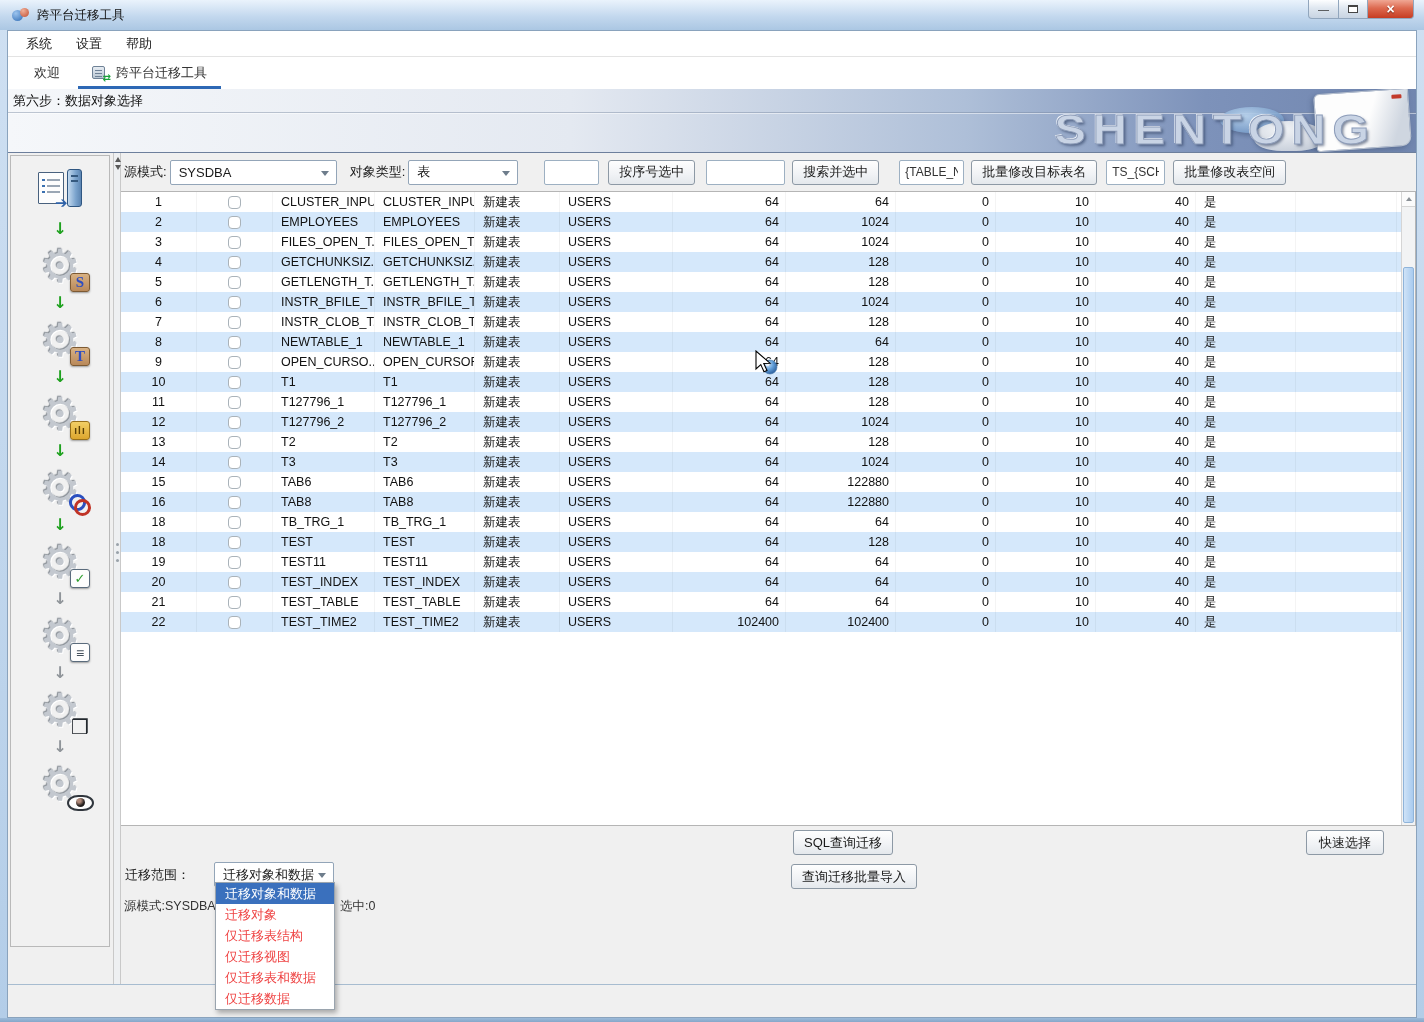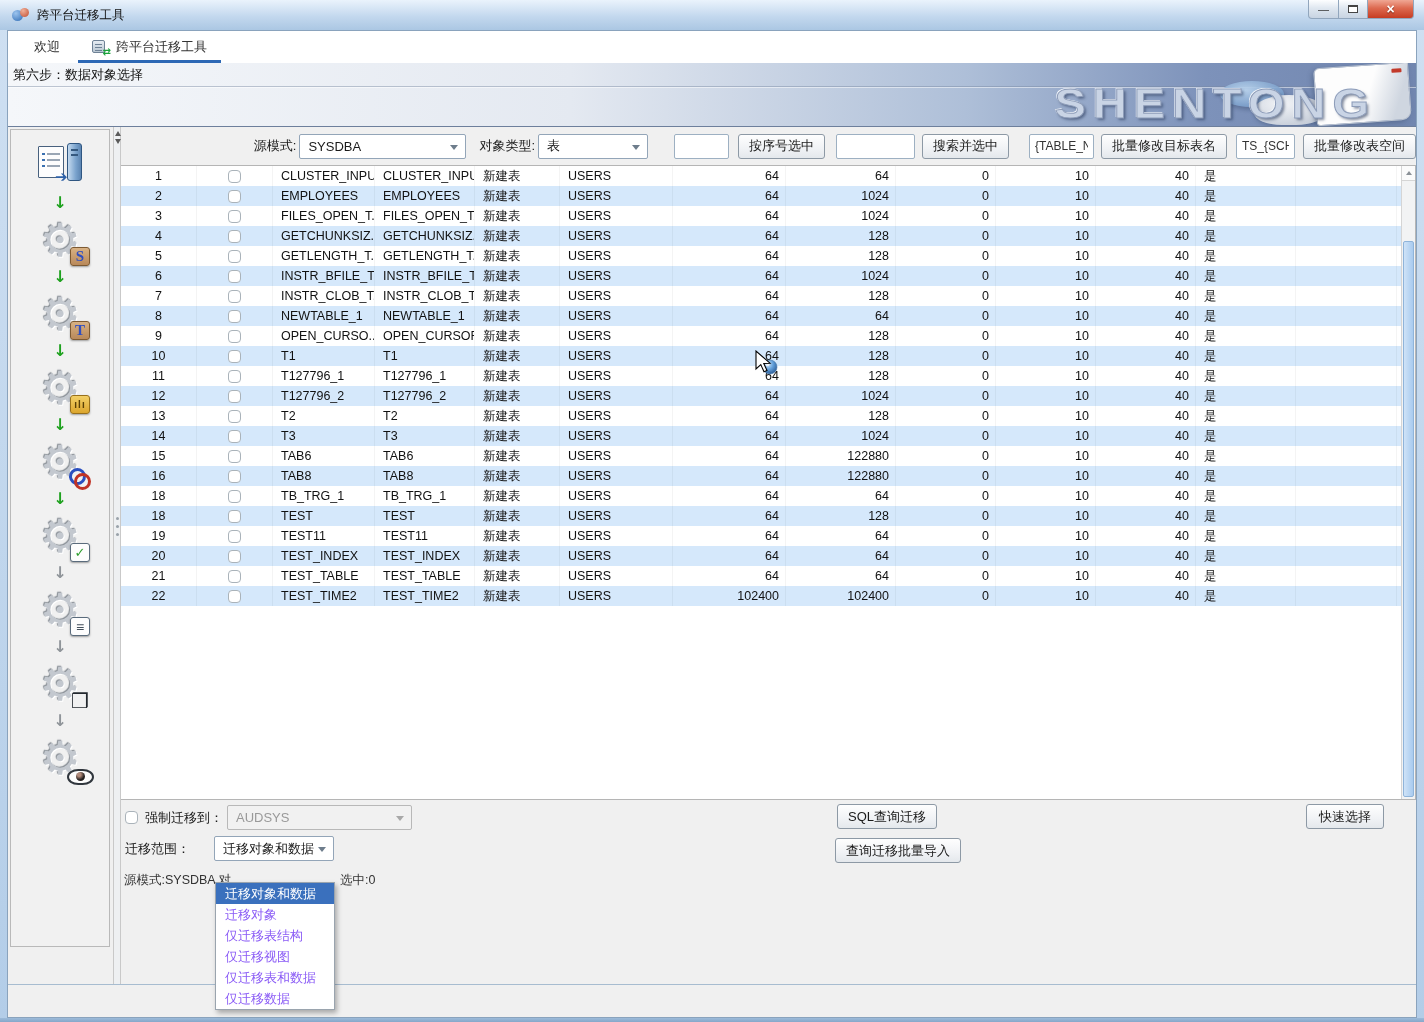--- a/index.html
+++ b/index.html
@@ -104,34 +104,34 @@
   .step-arrow.gray { color:#8f9499; }
   
   .splitter { width:8px; background:#eef0f2; border-left:1px solid #c9c9c9; border-right:1px solid #c9c9c9; position:relative; }
   .splitter .tri { position:absolute; left:0; width:0; height:0; border-style:solid; }
   .splitter .tri.up { top:4px; left:1px; border-width:0 3px 5px 3px; border-color:transparent transparent #5a5a5a transparent; }
   .splitter .tri.down { top:12px; left:1px; border-width:5px 3px 0 3px; border-color:#5a5a5a transparent transparent transparent; }
   .splitter .dots { position:absolute; top:390px; left:2px; width:3px; height:3px; border-radius:50%; background:#9aa2aa;
     box-shadow:0 8px 0 #9aa2aa, 0 16px 0 #9aa2aa; }
   
   .main { flex:1; display:flex; flex-direction:column; min-width:0; }
-  .toolbar { height:38px; display:flex; align-items:center; padding-left:3px; font-size:13px; flex:none;justify-content:flex-end; }
+  .toolbar { height:38px; display:flex; align-items:center; padding-left:3px; font-size:13px; flex:none; }
   .tlabel { margin-right:3px; white-space:nowrap; }
   .combo { position:relative; height:25px; background:#fff; border:1px solid #93a5b8; border-radius:2px;
     display:flex; align-items:center; padding:0 22px 0 8px; font-size:13px; white-space:nowrap; }
   .combo::after { content:""; position:absolute; right:7px; top:10px; width:0; height:0;
     border:4px solid transparent; border-top:5px solid #6e7d8c; }
   .combo.disabled { background:#f1f1f1; color:#999; border-color:#b8b8b8; }
   .combo.disabled::after { border-top-color:#a8a8a8; }
   .tinput { height:25px; border:1px solid #9db0c2; border-radius:2px; background:#fff; font-size:12px;
     padding:0 5px; font-family:inherit; color:#333; }
   .btn { height:25px; border:1px solid #8d99a5; border-radius:3px;
     background:linear-gradient(#fefefe,#f0f2f5 60%,#e4e8ec);
     font-size:13px; padding:0 10px; color:#1a1a1a; display:inline-flex; align-items:center; justify-content:center;
-    white-space:nowrap; font-family:inherit;margin-left:44px; }
+    white-space:nowrap; font-family:inherit; }
   
   .grid { height:635px; background:#fff; border:1px solid #b5b5b5; border-left:none; position:relative; overflow:hidden; flex:none; }
   .grid-inner { position:absolute; left:0; top:0; right:14px; bottom:0; overflow:hidden; }
   .grid-header { display:flex; height:24px; background:linear-gradient(#ffffff,#ebebeb); border-bottom:1px solid #c6c6c6; }
   .hcell { display:flex; align-items:center; justify-content:center; font-size:13px; color:#222;
     border-right:1px solid #cdcdcd; flex:none; overflow:hidden; white-space:nowrap; }
   .grid-row { display:flex; height:20px; background:#fff; }
   .grid-row.alt { background:#d5e8fb; }
   .cell { display:flex; align-items:center; font-size:12.5px; color:#111; flex:none;
     border-right:1px solid rgba(0,0,0,.045); overflow:hidden; white-space:nowrap; }
@@ -160,21 +160,21 @@
   .btnrow .btn { width:88px; }
   .helpbtn { width:23px; height:23px; border-radius:50%; border:1px solid #8d99a5;
     background:linear-gradient(#fff,#e8ebee); color:#2f5f9f; font-weight:bold; font-size:14px;
     display:flex; align-items:center; justify-content:center; }
   .fill { flex:1; }
   .strip { height:33px; background:#f0f0f0; border-top:1px solid #a7bcd0; }
   .frame-bottom { position:absolute; left:0; bottom:0; width:100%; height:4px; background:linear-gradient(#9dbbda,#86a7c9); }
   
   .popup { position:absolute; left:215px; top:882px; width:120px; z-index:50; background:#fff;
     border:1px solid #9aa4ae; box-shadow:2px 3px 5px rgba(0,0,0,.3); }
-  .popup .opt { height:21px; display:flex; align-items:center; padding-left:9px; font-size:13px; color:#8b5cf6; white-space:nowrap; }
+  .popup .opt { height:21px; display:flex; align-items:center; padding-left:9px; font-size:13px; color:#ef4444; white-space:nowrap; }
   .popup .opt.sel { background:#3a70bd; color:#fff; }
   
   .cursor { position:absolute; left:753px; top:350px; z-index:60; pointer-events:none; }
 </style>
 </head>
 <body>
 
 <div class="window">
 
   <div class="titlebar">
@@ -184,20 +184,25 @@
       <div class="wbtn min">—</div>
       <div class="wbtn max">
           <span class="maxglyph"></span>
         </div>
       <div class="wbtn close">×</div>
     </div>
   </div>
 
   <div class="app">
 
+    <div class="menubar">
+      <div class="menu-item">系统</div>
+      <div class="menu-item">设置</div>
+      <div class="menu-item">帮助</div>
+    </div>
 
     <div class="tabbar">
       <div class="tab">
         <span>欢迎</span>
       </div>
       <div class="tab active">
         <span class="tabicon">
             <span class="srv"></span>
             <span class="arr">⇄</span>
           </span>
@@ -674,27 +679,20 @@
                 </div>
               </div>
           </div>
           <div class="vscroll">
             <div class="sbtn"></div>
             <div class="thumb"></div>
           </div>
         </div>
 
         <div class="controls">
-          <div class="ctl-row1">
-            <span class="checkbox"></span>
-            <span style="margin:0 4px 0 7px">强制迁移到：</span>
-            <div class="combo disabled" style="width:185px">
-              <span>AUDSYS</span>
-            </div>
-          </div>
           <button class="btn sqlbtn">SQL查询迁移</button>
           <button class="btn quickbtn">快速选择</button>
           <div class="ctl-row2">
             <span style="margin-right:24px">迁移范围：</span>
             <div class="combo" style="width:120px">
               <span>迁移对象和数据</span>
             </div>
           </div>
           <button class="btn importbtn">查询迁移批量导入</button>
           <span class="status-left">源模式:SYSDBA 对</span>

